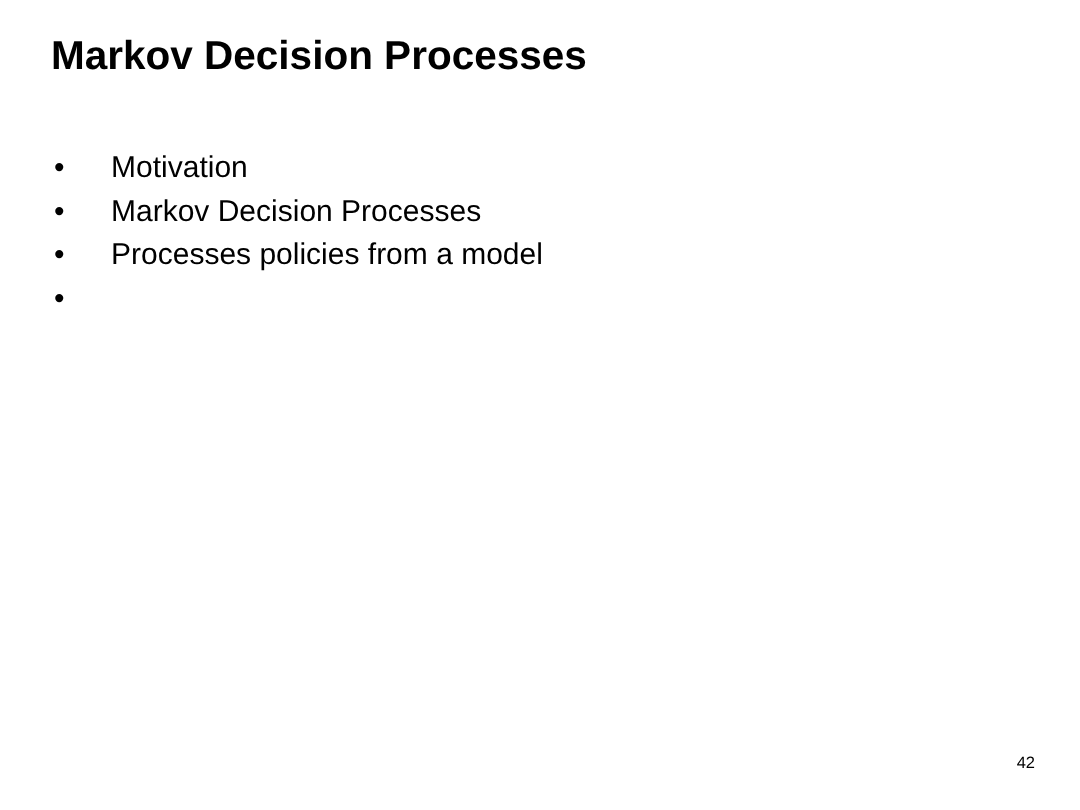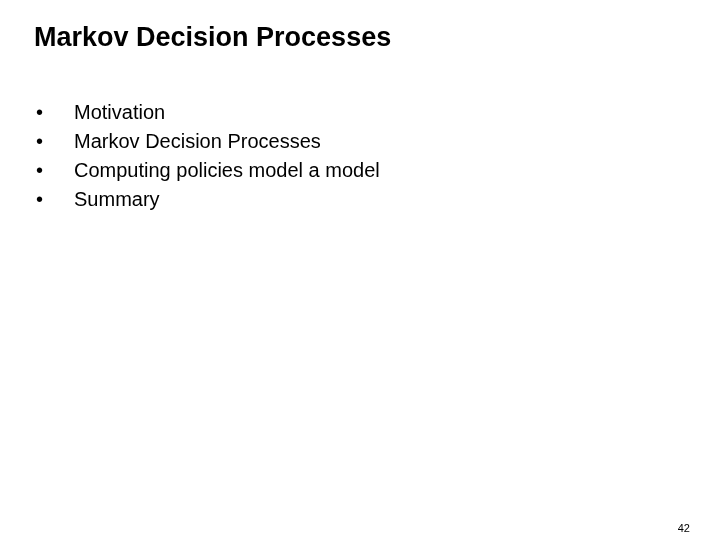--- a/index.html
+++ b/index.html
@@ -39,21 +39,21 @@
       line-height: 26px;
     }
     .bullet-text {
       font-size: 20px;
       color: #000000;
       line-height: 26px;
       margin-left: 17px;
     }
     .page-number {
       position: absolute;
-      bottom: 6px;
+      bottom: 25px;
       right: 30px;
       font-size: 11px;
       color: #000000;
     }
   </style>
 </head>
 <body>
 
 <h1 class="slide-title">Markov Decision Processes</h1>
 
@@ -62,22 +62,21 @@
     <li class="bullet-item">
       <span class="bullet-dot">•</span>
       <span class="bullet-text">Motivation</span>
     </li>
     <li class="bullet-item">
       <span class="bullet-dot">•</span>
       <span class="bullet-text">Markov Decision Processes</span>
     </li>
     <li class="bullet-item">
       <span class="bullet-dot">•</span>
-      <span class="bullet-text">Computing policies model a model</span>
+      <span class="bullet-text">Processes policies from a model</span>
     </li>
     <li class="bullet-item">
       <span class="bullet-dot">•</span>
-      <span class="bullet-text">Summary</span>
     </li>
   </ul>
 </div>
 
 <div class="page-number">42</div>
 
 </body></html>

